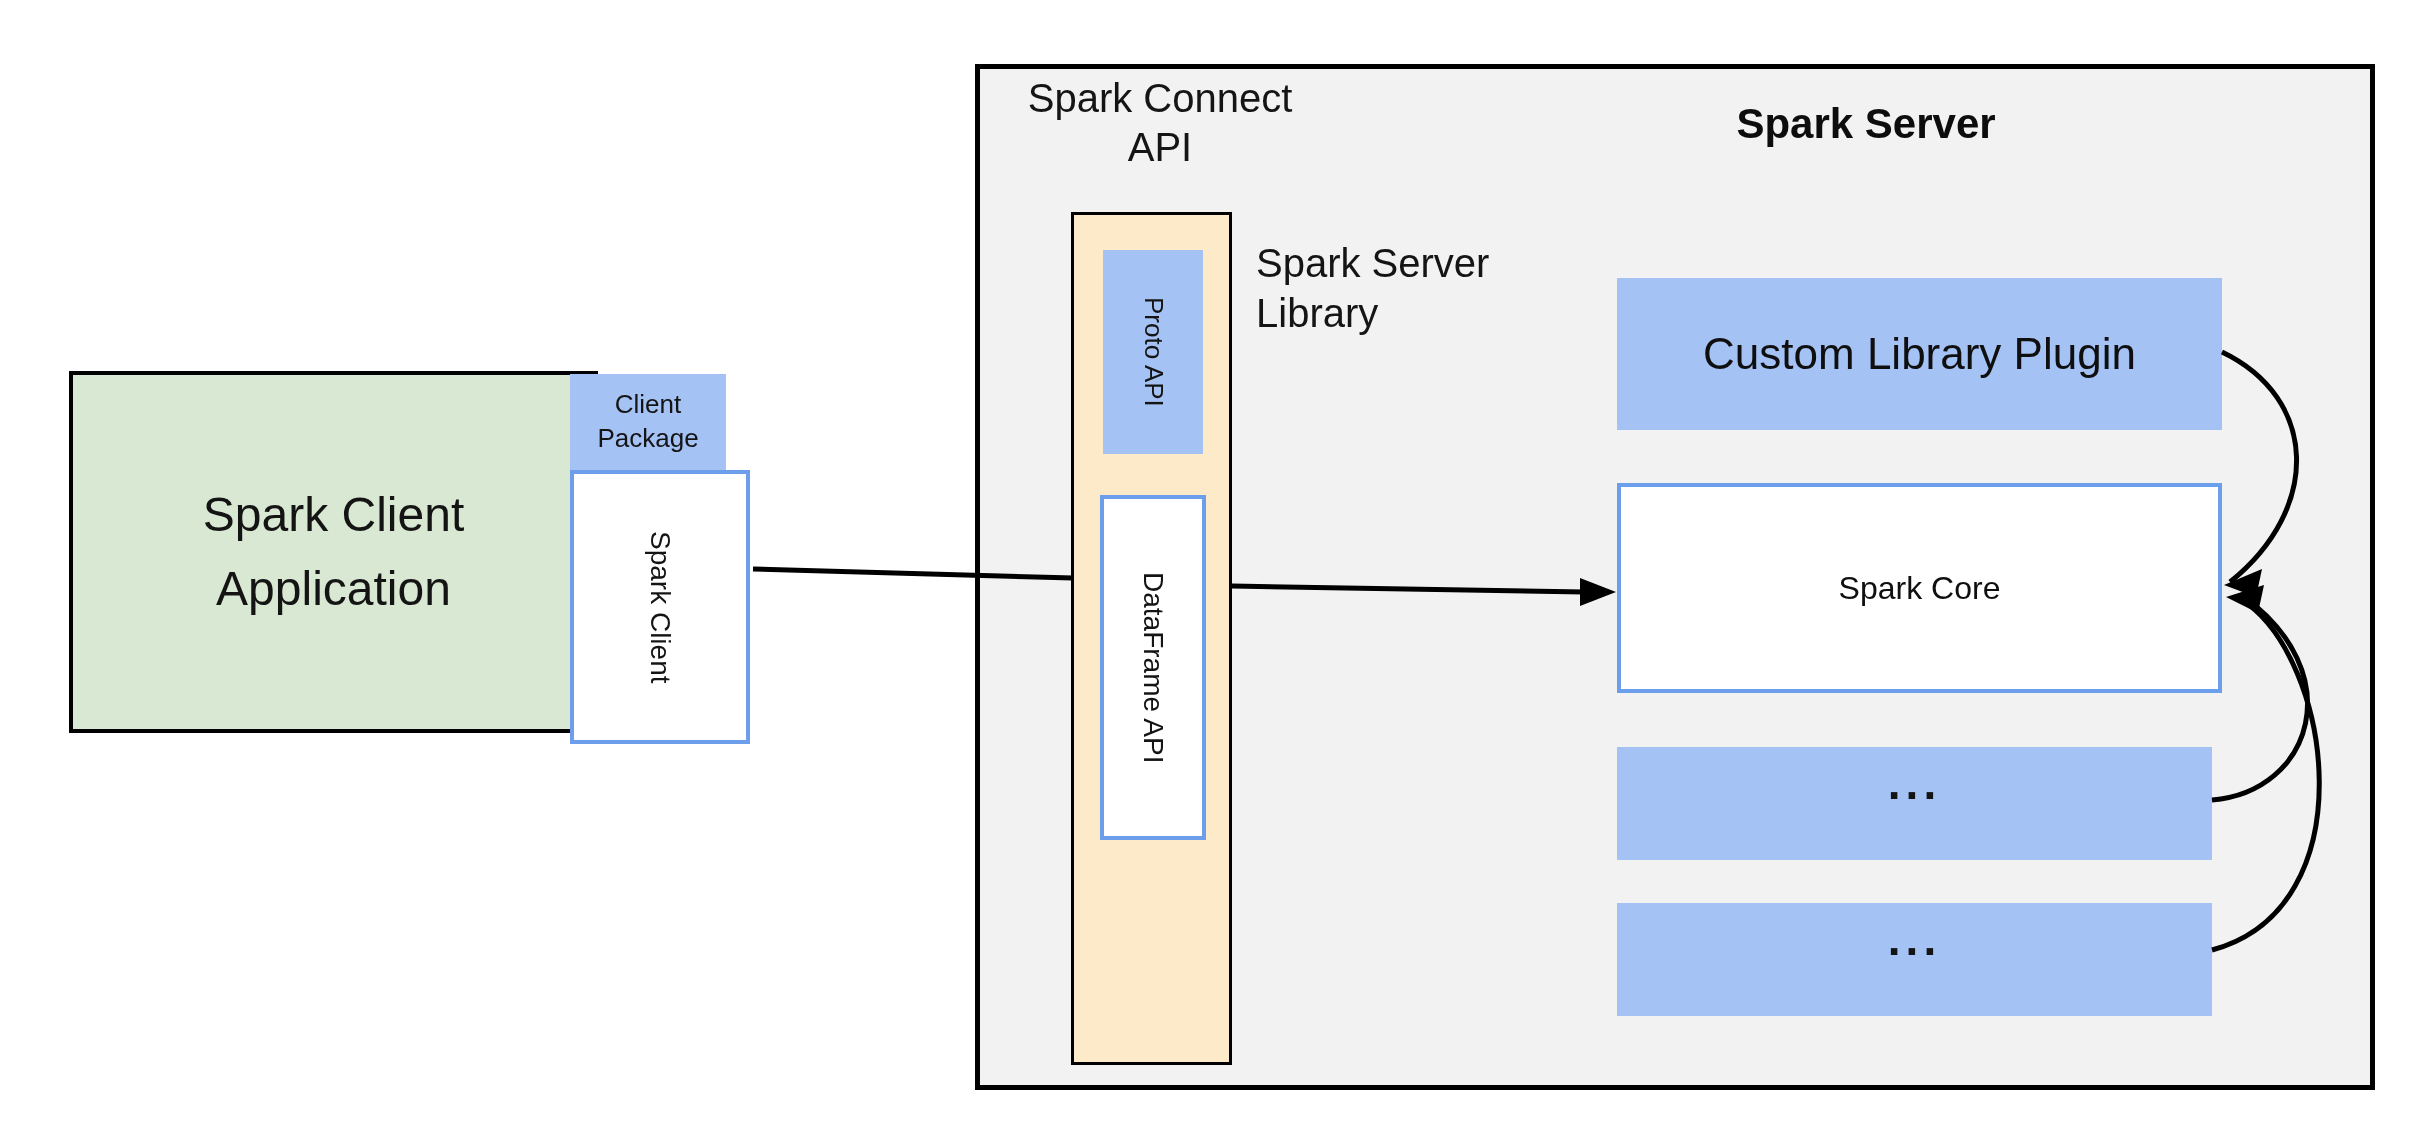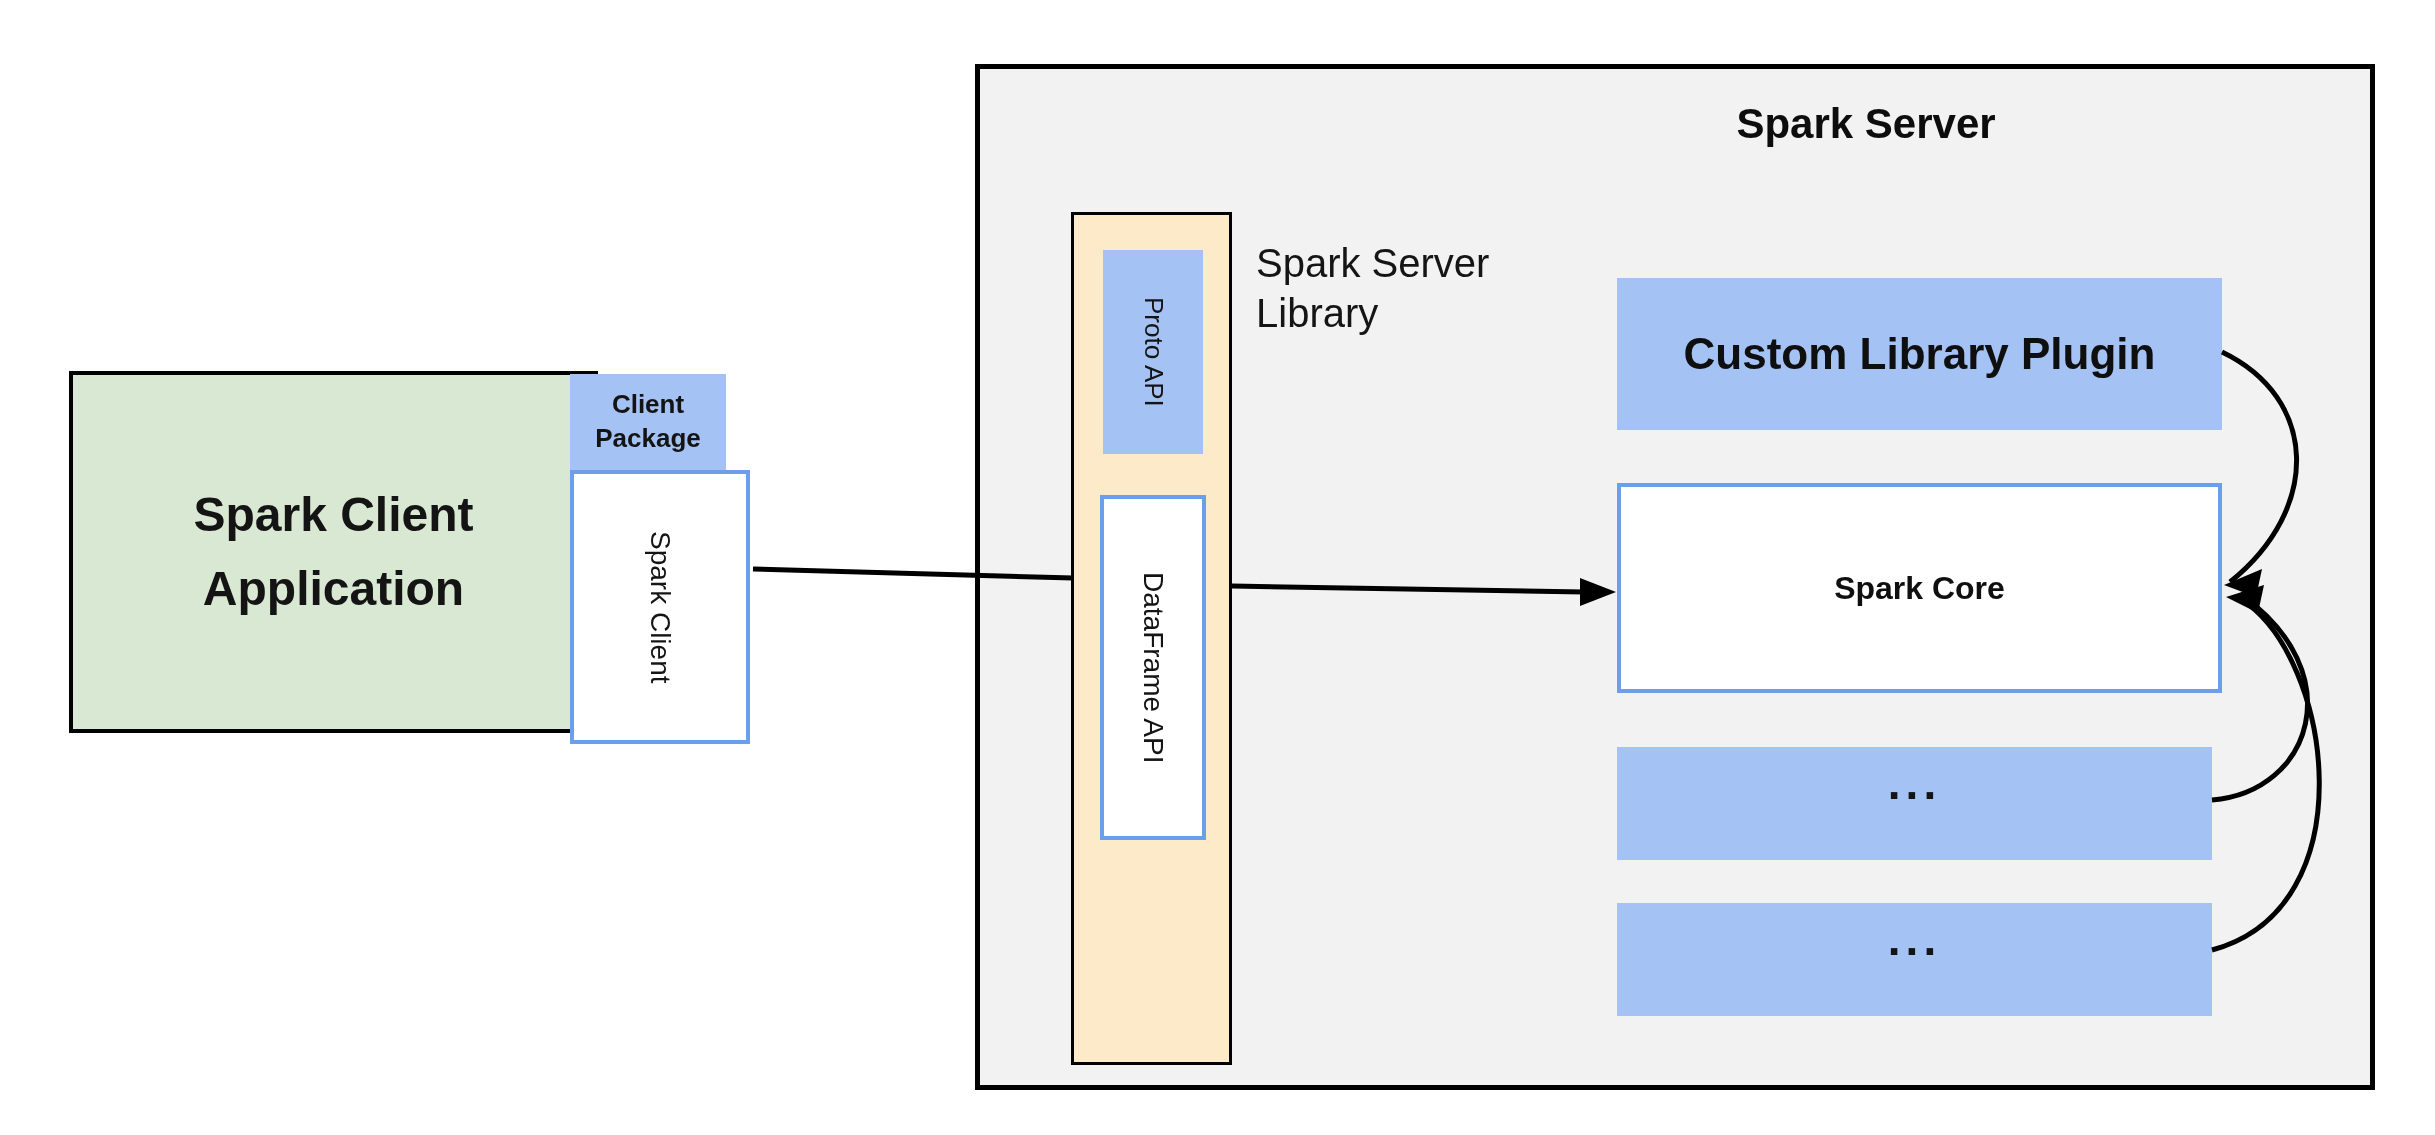--- a/index.html
+++ b/index.html
@@ -1,21 +1,21 @@
 <!DOCTYPE html>
 <html><head>
 <meta charset="utf-8">
 <style>
   html,body{margin:0;padding:0;background:#ffffff;}
   .canvas{
     position:relative;width:2435px;height:1135px;background:#ffffff;overflow:hidden;
     font-family:"Liberation Sans","DejaVu Sans",sans-serif;color:#111;
   }
   .abs{position:absolute;box-sizing:border-box;}
-  .center{display:flex;align-items:center;justify-content:center;text-align:center;font-weight:bold;}
+  .center{display:flex;align-items:center;justify-content:center;text-align:center;}
   .pre{white-space:pre-line;}
 
   
   .server-box{left:975px;top:64px;width:1400px;height:1026px;background:#f2f2f2;border:5px solid #000;}
 
   
   .lbl-connect{left:960px;top:74px;width:400px;font-size:40px;line-height:1.22;text-align:center;color:#151515;}
   .lbl-server-title{left:1656px;top:100px;width:420px;font-size:42px;font-weight:bold;text-align:center;color:#0d0d0d;}
   .lbl-library{left:1256px;top:238px;width:320px;font-size:40px;line-height:1.25;text-align:left;color:#151515;}
 
@@ -43,20 +43,22 @@
 
   svg.overlay{position:absolute;left:0;top:0;width:2435px;height:1135px;pointer-events:none;}
 </style>
 </head>
 <body>
 
 <div class="canvas">
 
   <div class="abs server-box"></div>
 
+  <div class="abs lbl-connect pre">Spark Connect
+API</div>
   <div class="abs lbl-server-title">Spark Server</div>
   <div class="abs lbl-library pre">Spark Server
 Library</div>
 
   <div class="abs green-box center pre">
     <span>Spark Client
 Application</span>
   </div>
   <div class="abs pkg-box center pre">
     <span>Client

